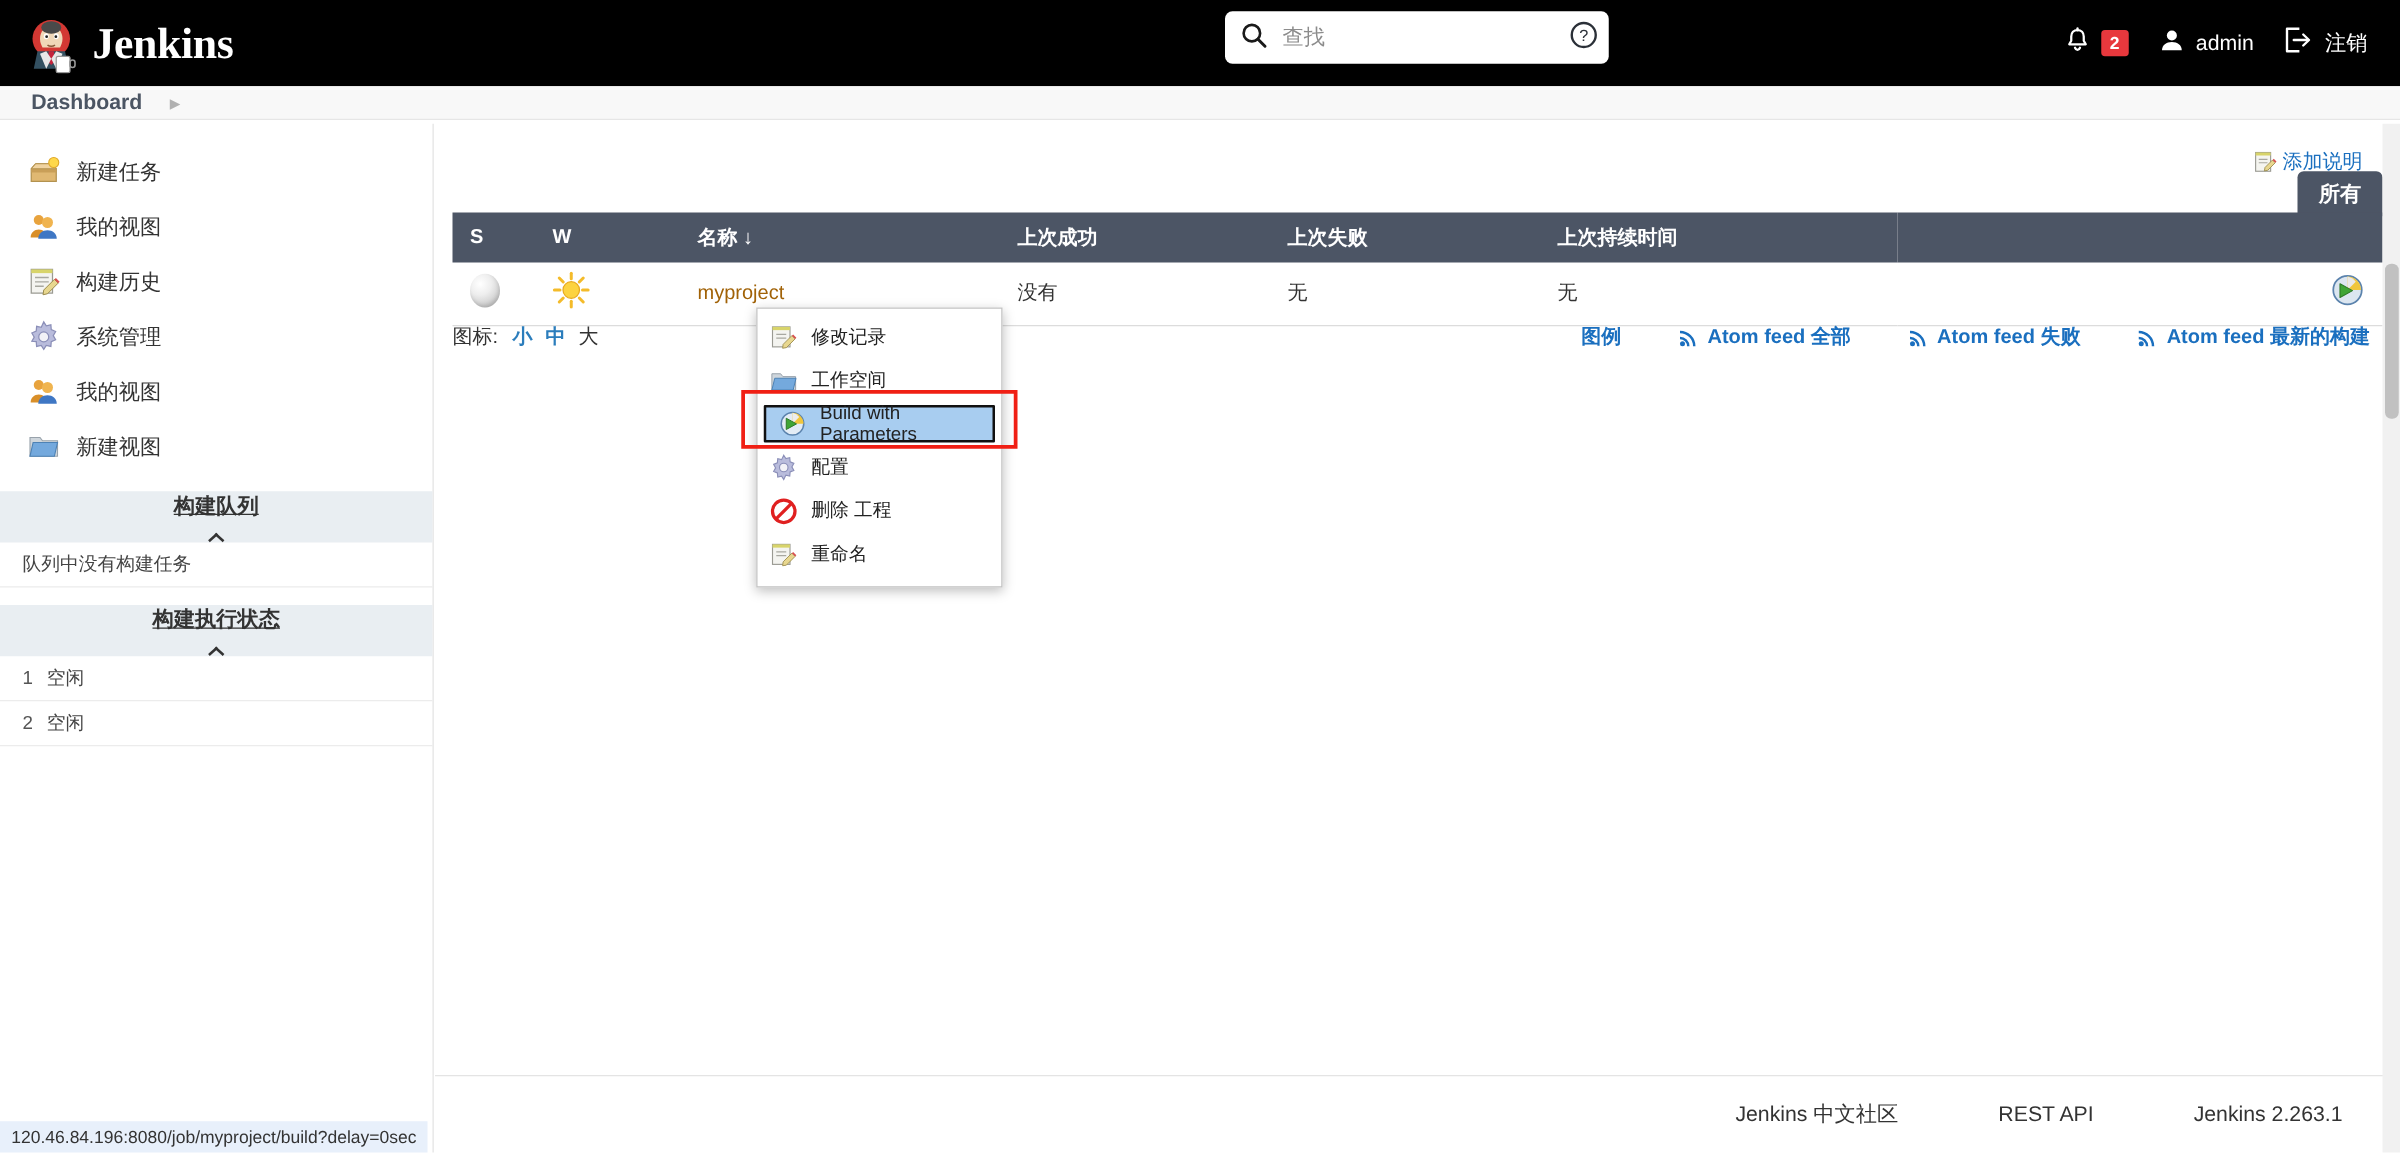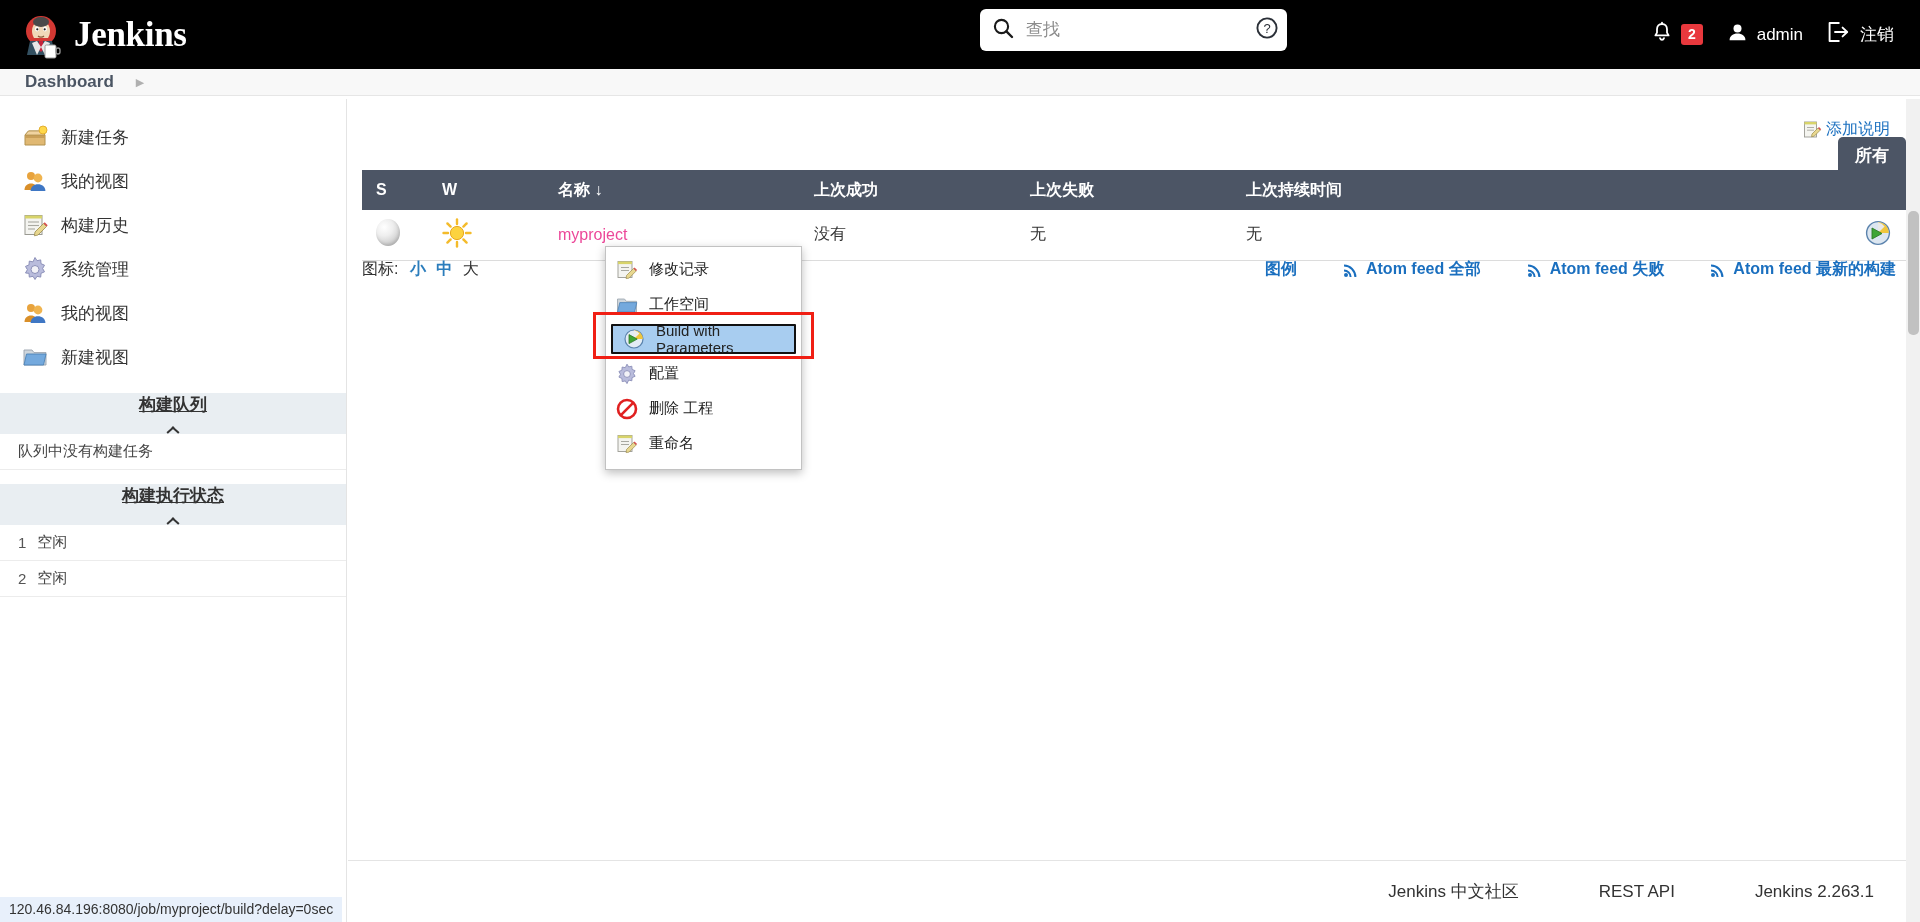--- a/index.html
+++ b/index.html
@@ -236,21 +236,21 @@
     border-bottom: 1px solid #dcdcdc;
     vertical-align: middle;
   }
   .col-s { width: 66px; }
   .col-w { width: 116px; }
   .col-name { width: 256px; }
   .col-succ { width: 216px; }
   .col-fail { width: 216px; }
   .col-dur { width: 286px; }
   .col-act { width: 388px; }
-  .job-link { color: #ec4899; text-decoration: none; cursor: pointer; }
+  .job-link { color: #a16207; text-decoration: none; cursor: pointer; }
   .cell-right { text-align: right !important; }
 
   
   .ball {
     width: 24px; height: 27px;
     border-radius: 50%;
     background: radial-gradient(circle at 34% 30%, #ffffff 0%, #eeeeee 36%, #c9c9c9 76%, #b2b2b2 100%);
     box-shadow: inset -1px -2px 3px rgba(0,0,0,.12);
     display: inline-block;
   }

